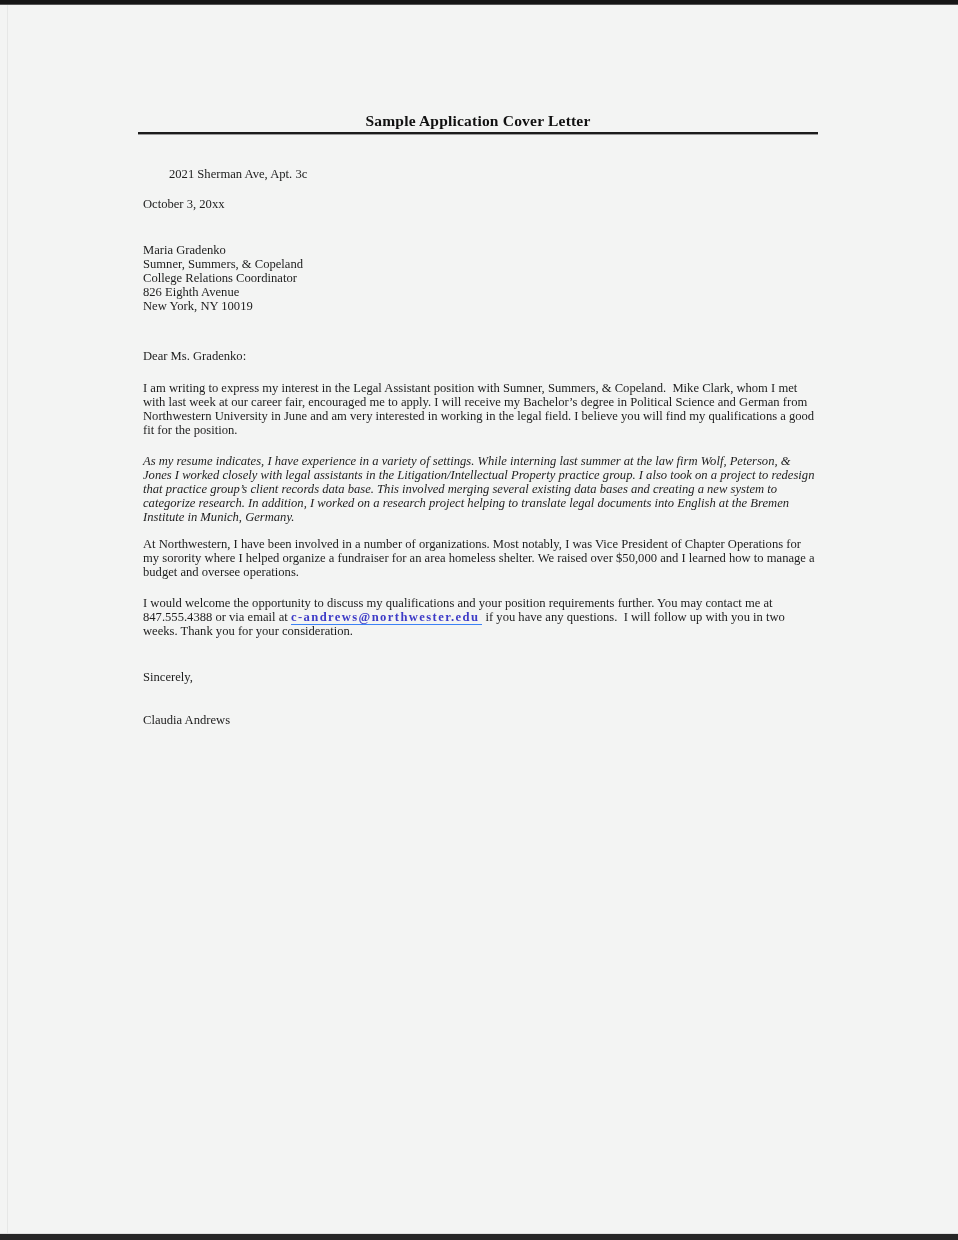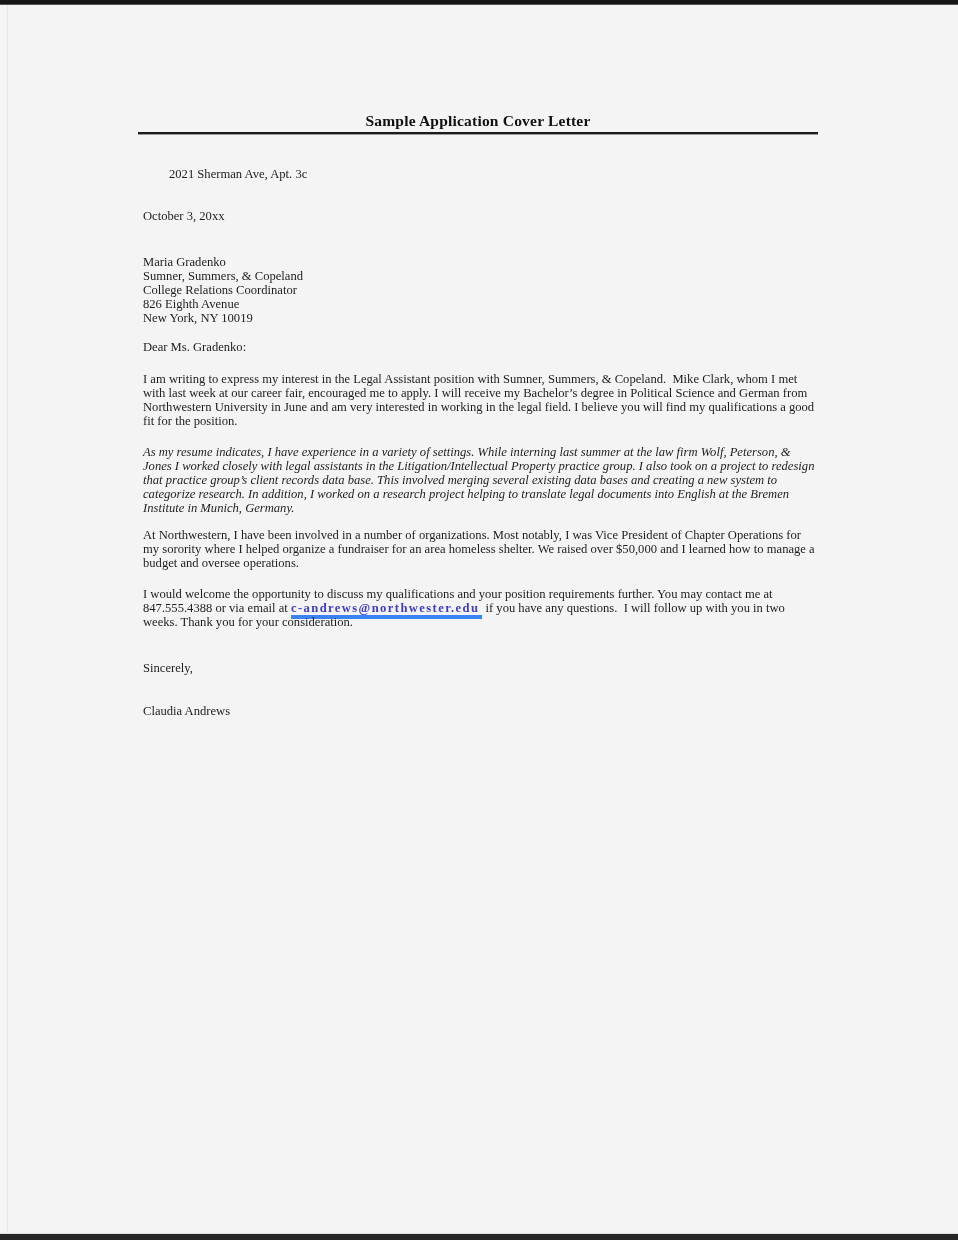--- a/index.html
+++ b/index.html
@@ -59,35 +59,35 @@
   }
   .letter-body {
     margin-left: 5px;
     width: 675px;
     font-size: 12.6px;
     line-height: 14px;
   }
   .block { margin: 0; }
   .line, .para, .single { white-space: pre-wrap; }
   .sender      { margin-top: 32px; margin-left: 26px; }
-  .date        { margin-top: 28px; }
+  .date        { margin-top: 16px; }
   .recipient   { margin-top: 32px; }
-  .salutation  { margin-top: 15px; }
+  .salutation  { margin-top: 36px; }
   .p1          { margin-top: 18px; }
   .p2          { margin-top: 17px; font-style: italic; }
   .p3          { margin-top: 13px; }
   .p4          { margin-top: 17px; }
   .closing     { margin-top: 32px; }
   .signature   { margin-top: 29px; }
   .email {
     color: #3d3bc7;
     font-weight: bold;
     letter-spacing: 1.4px;
     text-decoration: none;
-    border-bottom: 4px solid #3b82f6;
+    border-bottom: 1px solid #3b82f6;
     padding-right: 3px;
     cursor: pointer;
   }
 </style>
 </head>
 <body>
 
 <div class="top-strip"></div>
 <div class="left-edge"></div>
 

